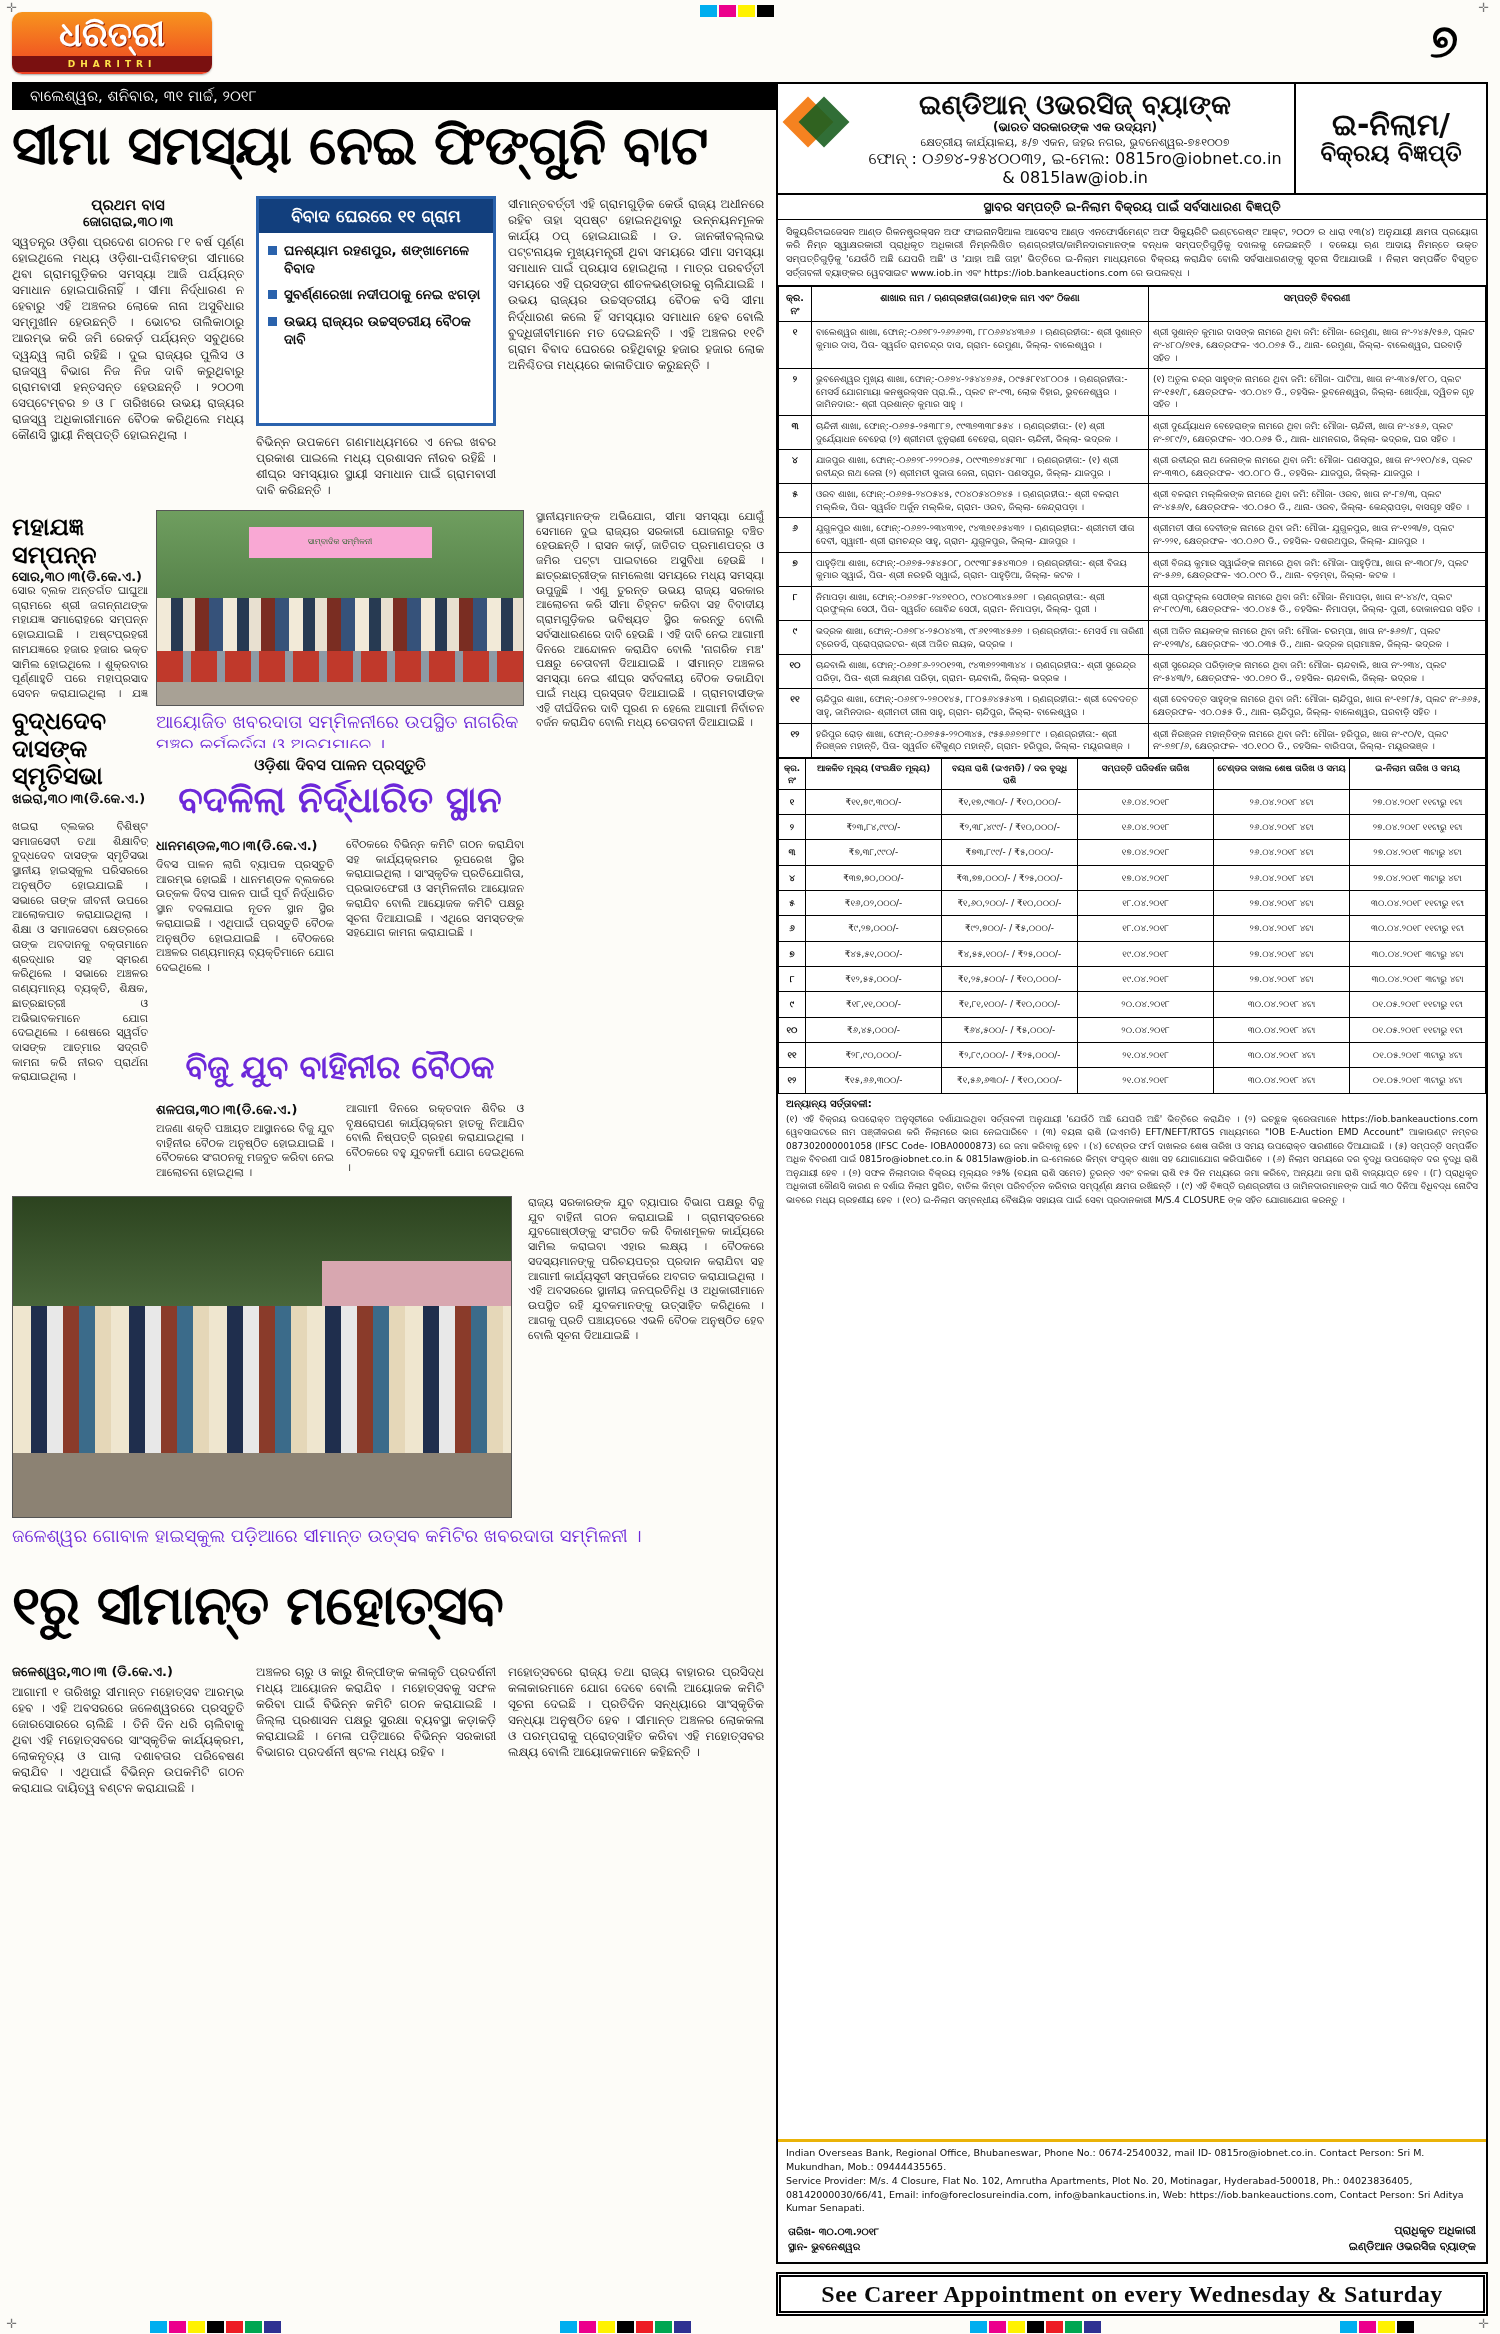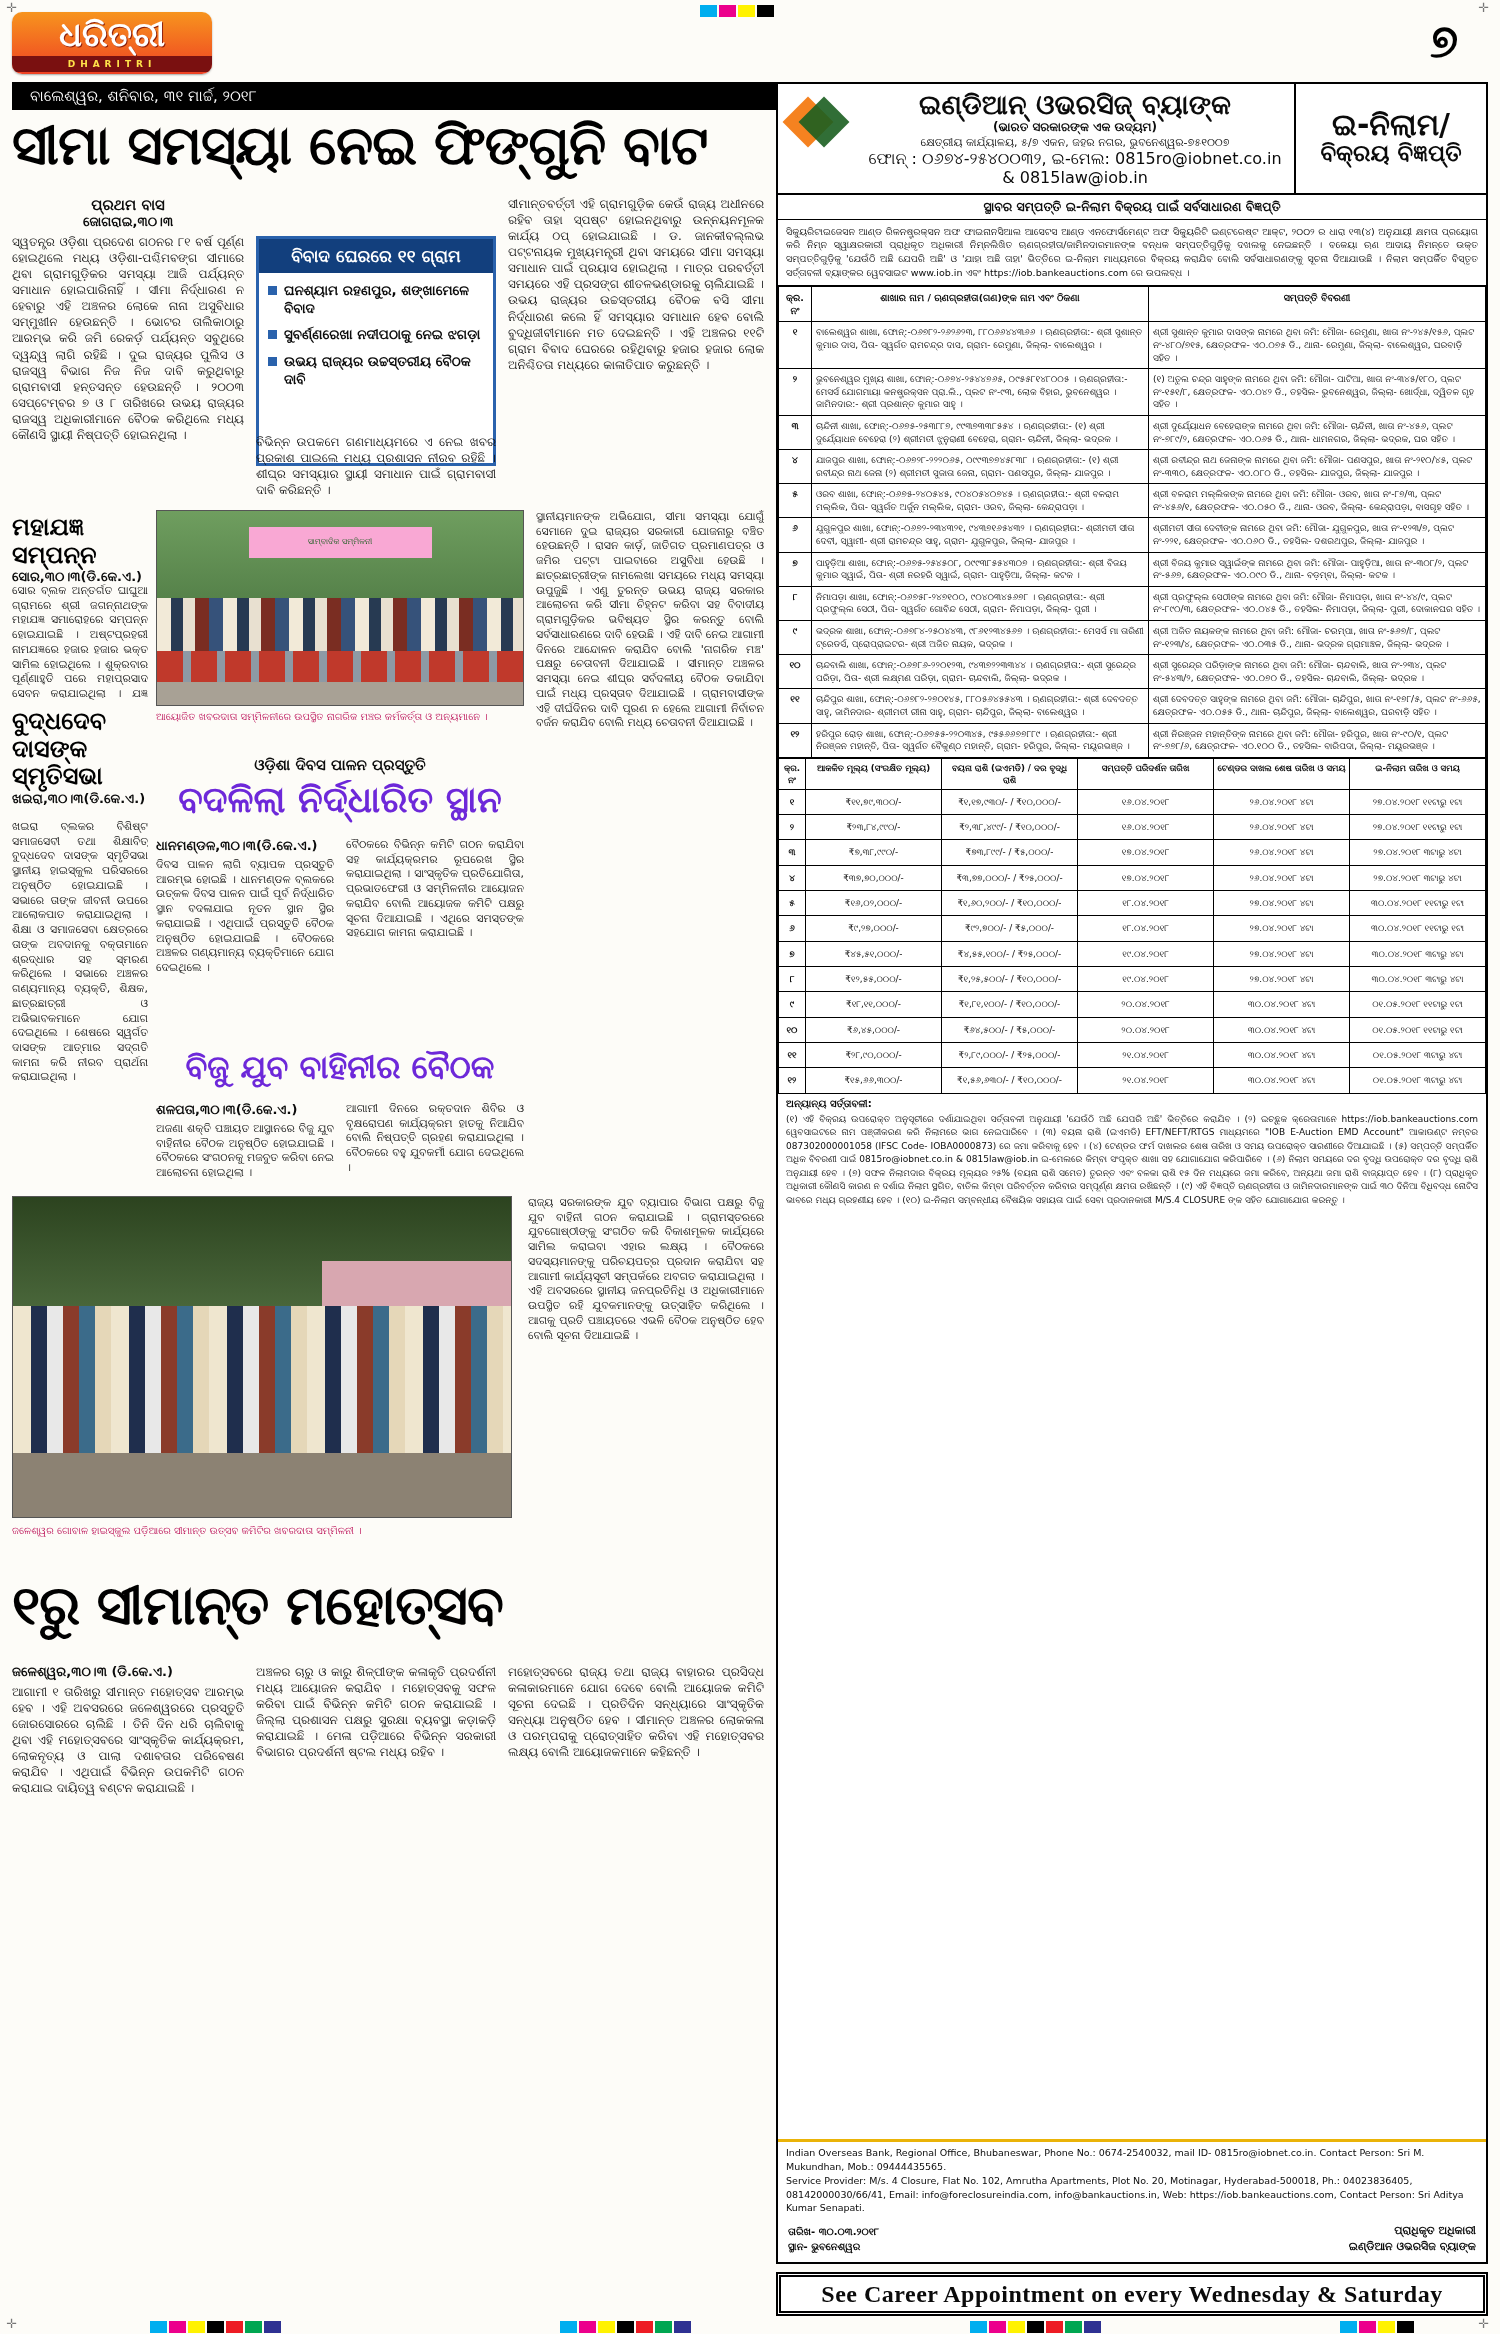--- a/index.html
+++ b/index.html
@@ -8,21 +8,21 @@
   .abs{position:absolute;}
   .col{position:absolute;overflow:hidden;}
   .body{font-size:12px;line-height:1.34;text-align:justify;color:#111;}
   .body.tiny{font-size:11px;}
   .byline{font-weight:bold;font-size:15px;text-align:center;}
   .dateline{font-weight:bold;font-size:13px;margin-bottom:4px;}
   .headline-xl{font-weight:800;font-size:54px;line-height:1.05;letter-spacing:-1px;color:#000;}
   .headline-lg{font-weight:800;font-size:36px;line-height:1.1;text-align:center;color:#6d28d9;}
   .headline-md{font-weight:800;font-size:24px;line-height:1.15;color:#000;}
   .kicker{font-weight:bold;font-size:15px;text-align:center;}
-  .caption{font-size:10px;line-height:1.3;color:#be185d;}
+  .caption{font-size:18px;line-height:1.3;color:#6d28d9;}
   
   .logo{border-radius:10px;background:linear-gradient(180deg,#f7941e 0%,#ef4123 100%);
         box-shadow:0 1px 2px rgba(0,0,0,.35);overflow:hidden;text-align:center;}
   .logo-main{color:#fff;font-weight:800;font-size:34px;line-height:44px;text-shadow:1px 1px 0 #8d1d08;}
   .logo-strip{background:#7a1010;color:#ffe24a;font-size:9px;letter-spacing:5px;line-height:16px;font-weight:bold;}
   .datebar{background:#000;color:#fff;font-size:15px;line-height:28px;padding-left:18px;box-sizing:border-box;}
   .pageno{font-size:46px;font-weight:800;color:#000;}
   
   .dbox{border:3px solid #2a62ac;background:#fff;box-sizing:border-box;}
   .dbox-title{background:#123f7d;color:#fff;font-weight:bold;font-size:17px;text-align:center;padding:7px 4px;}
@@ -94,21 +94,21 @@
   </div>
 
   <div class="headline-xl col" style="left:12px;top:118px;width:752px;height:66px;">ସୀମା ସମସ୍ୟା ନେଇ ଫିଙ୍ଗୁନି ବାଟ</div>
 
   <div class="col" style="left:12px;top:196px;width:232px;height:310px;">
     <div class="byline">ପ୍ରଥମ ବାସ</div>
     <div class="dateline" style="text-align:center;">ଜୋଗରାଇ,୩୦।୩</div>
     <div class="body">ସ୍ୱତନ୍ତ୍ର ଓଡ଼ିଶା ପ୍ରଦେଶ ଗଠନର ୮୧ ବର୍ଷ ପୂର୍ଣ୍ଣ ହୋଇଥିଲେ ମଧ୍ୟ ଓଡ଼ିଶା-ପଶ୍ଚିମବଙ୍ଗ ସୀମାରେ ଥିବା ଗ୍ରାମଗୁଡ଼ିକର ସମସ୍ୟା ଆଜି ପର୍ଯ୍ୟନ୍ତ ସମାଧାନ ହୋଇପାରିନାହିଁ । ସୀମା ନିର୍ଦ୍ଧାରଣ ନ ହେବାରୁ ଏହି ଅଞ୍ଚଳର ଲୋକେ ନାନା ଅସୁବିଧାର ସମ୍ମୁଖୀନ ହେଉଛନ୍ତି । ଭୋଟର ତାଲିକାଠାରୁ ଆରମ୍ଭ କରି ଜମି ରେକର୍ଡ଼ ପର୍ଯ୍ୟନ୍ତ ସବୁଥିରେ ଦ୍ୱନ୍ଦ୍ୱ ଲାଗି ରହିଛି । ଦୁଇ ରାଜ୍ୟର ପୁଲିସ ଓ ରାଜସ୍ୱ ବିଭାଗ ନିଜ ନିଜ ଦାବି କରୁଥିବାରୁ ଗ୍ରାମବାସୀ ହନ୍ତସନ୍ତ ହେଉଛନ୍ତି । ୨୦୦୩ ସେପ୍ଟେମ୍ବର ୭ ଓ ୮ ତାରିଖରେ ଉଭୟ ରାଜ୍ୟର ରାଜସ୍ୱ ଅଧିକାରୀମାନେ ବୈଠକ କରିଥିଲେ ମଧ୍ୟ କୌଣସି ସ୍ଥାୟୀ ନିଷ୍ପତ୍ତି ହୋଇନଥିଲା ।</div>
   </div>
 
-  <div class="dbox abs" style="left:256px;top:196px;width:240px;height:230px;margin-top:40px;">
+  <div class="dbox abs" style="left:256px;top:196px;width:240px;height:230px;">
     <div class="dbox-title">ବିବାଦ ଘେରରେ ୧୧ ଗ୍ରାମ</div>
     <div class="d-item">
       <span class="d-sq"></span>
       <span>ଘନଶ୍ୟାମ ରହଣପୁର, ଶଙ୍ଖାମେଳେ ବିବାଦ</span>
     </div>
     <div class="d-item">
       <span class="d-sq"></span>
       <span>ସୁବର୍ଣ୍ଣରେଖା ନଦୀପଠାକୁ ନେଇ ଝଗଡ଼ା</span>
     </div>
     <div class="d-item">

